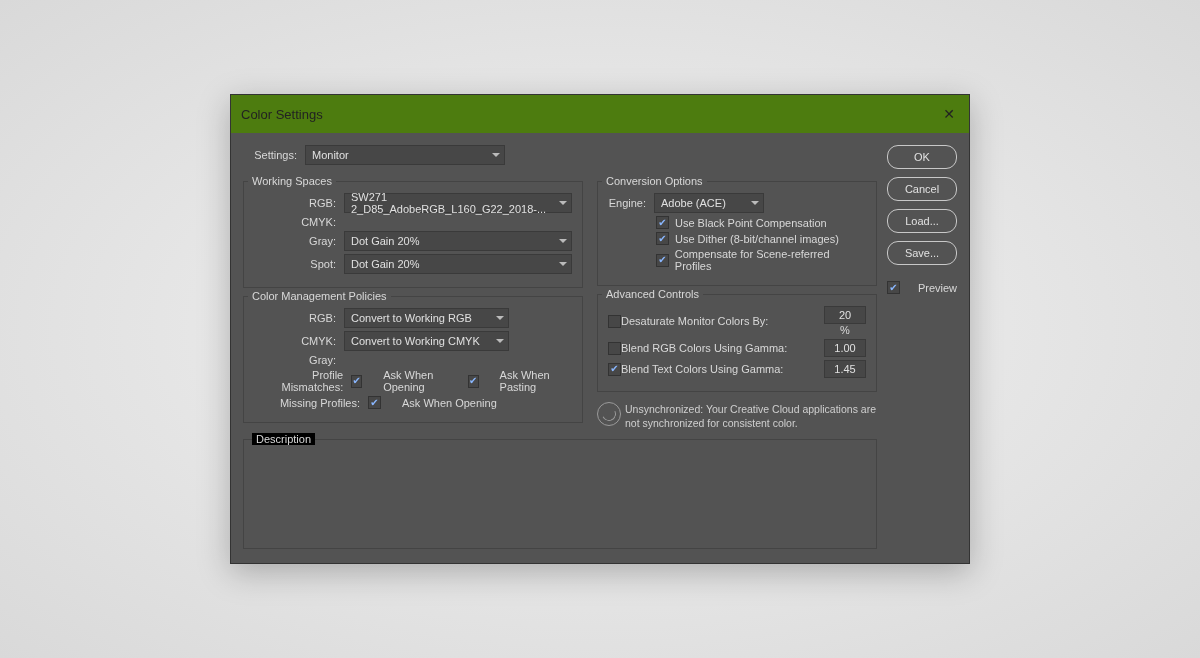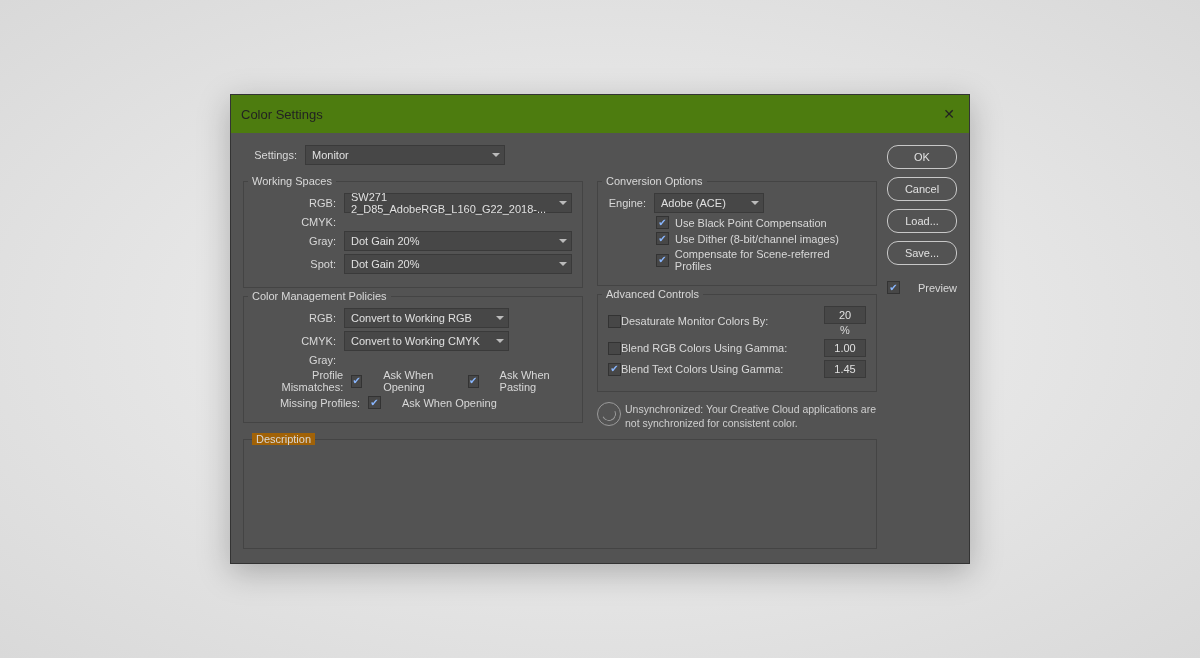--- a/index.html
+++ b/index.html
@@ -77,21 +77,21 @@
 }
 .sync .icon::before {
   content:""; position:absolute; inset:4px; border:1.5px solid #9a9a9a; border-radius:50%;
   border-top-color:transparent; border-left-color:transparent; transform:rotate(20deg);
 }
 .sync .txt { font-size:10.5px; line-height:1.35; color:#cfcfcf; }
 .desc {
   border:1px solid #444; height:110px; position:relative; padding:8px 10px;
 }
 .desc .legend {
-  position:absolute; top:-7px; left:8px; background:#a16207; padding:0 4px; font-size:11px;
+  position:absolute; top:-7px; left:8px; background:#000000; padding:0 4px; font-size:11px;
 }
 .mism-row { display:flex; align-items:center; gap:8px; margin:3px 0; }
 .mism-row .lbl { width:106px; text-align:right; }
 .mism-row .ck { display:flex; align-items:center; gap:21px; }
 </style>
 </head>
 <body>
 
 <div class="window">
   <div class="titlebar">

